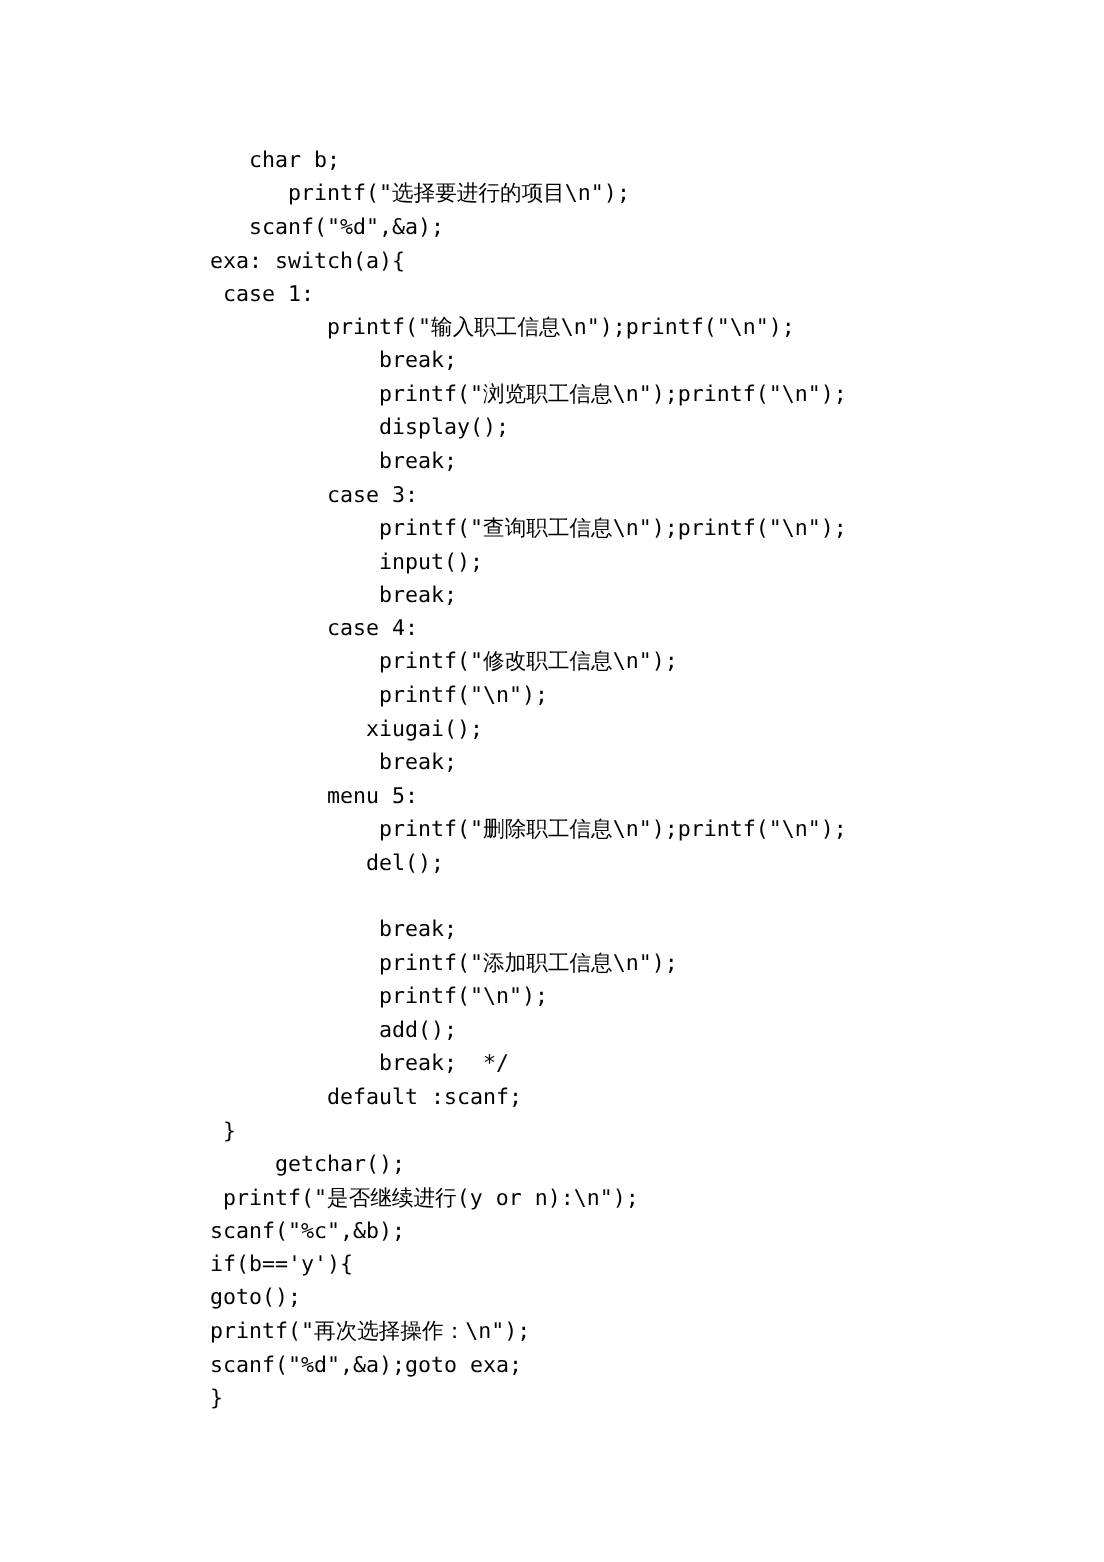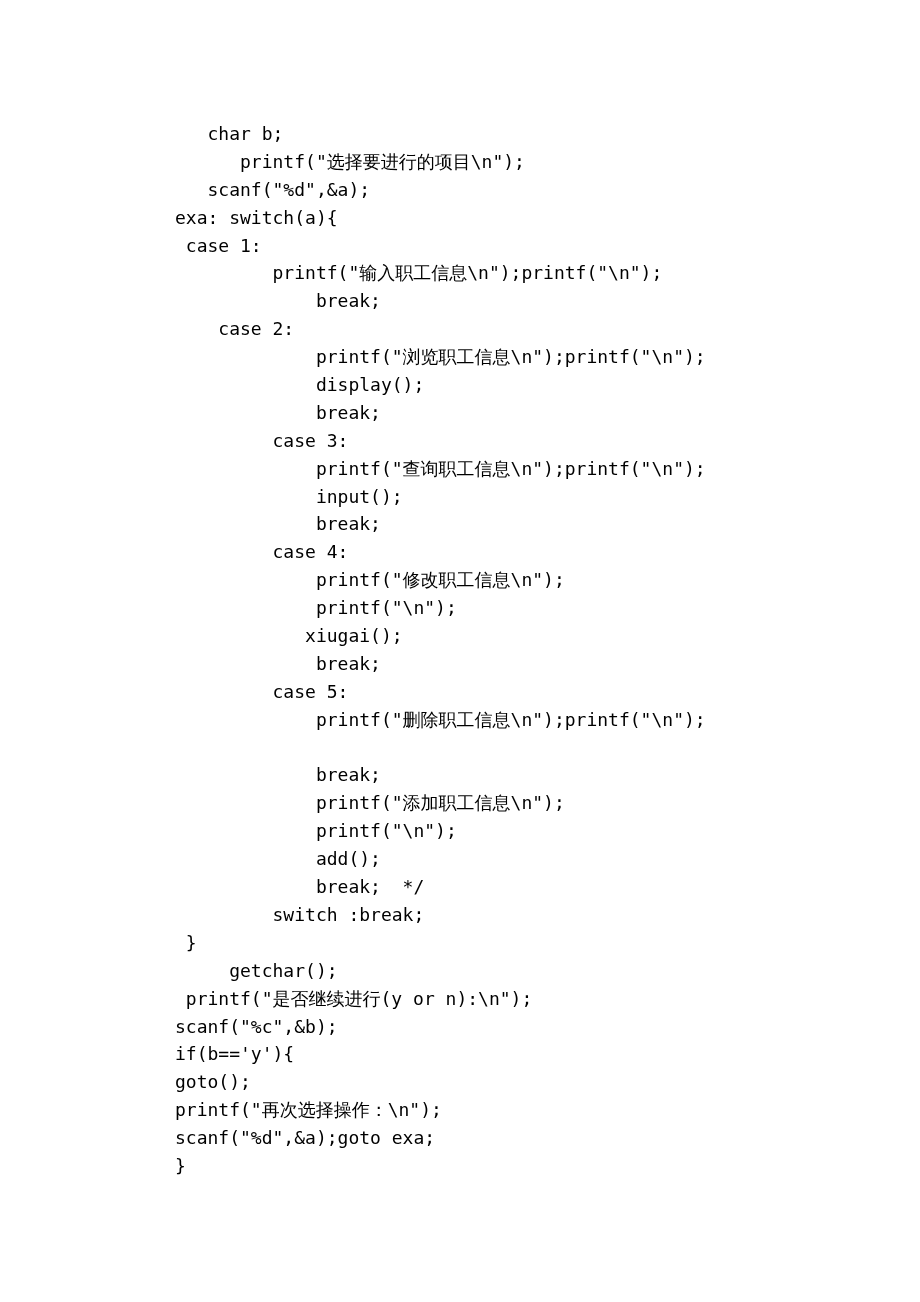--- a/index.html
+++ b/index.html
@@ -27,42 +27,42 @@
 
 <div class="page">
   <div id="code-container">
       <div class="code-line">   char b;</div>
       <div class="code-line">      printf("选择要进行的项目\n");</div>
       <div class="code-line">   scanf("%d",&amp;a);</div>
       <div class="code-line">exa: switch(a){</div>
       <div class="code-line"> case 1:</div>
       <div class="code-line">         printf("输入职工信息\n");printf("\n");</div>
       <div class="code-line">             break;</div>
-      <div class="code-line">    case 2:</div>
       <div class="code-line">             printf("浏览职工信息\n");printf("\n");</div>
       <div class="code-line">             display();</div>
       <div class="code-line">             break;</div>
       <div class="code-line">         case 3:</div>
       <div class="code-line">             printf("查询职工信息\n");printf("\n");</div>
       <div class="code-line">             input();</div>
       <div class="code-line">             break;</div>
       <div class="code-line">         case 4:</div>
       <div class="code-line">             printf("修改职工信息\n");</div>
       <div class="code-line">             printf("\n");</div>
       <div class="code-line">            xiugai();</div>
       <div class="code-line">             break;</div>
-      <div class="code-line">         case 5:</div>
+      <div class="code-line">         menu 5:</div>
       <div class="code-line">             printf("删除职工信息\n");printf("\n");</div>
+      <div class="code-line">            del();</div>
       <div class="code-line">&nbsp;</div>
       <div class="code-line">             break;</div>
       <div class="code-line">             printf("添加职工信息\n");</div>
       <div class="code-line">             printf("\n");</div>
       <div class="code-line">             add();</div>
       <div class="code-line">             break;  */</div>
-      <div class="code-line">         switch :break;</div>
+      <div class="code-line">         default :scanf;</div>
       <div class="code-line"> }</div>
       <div class="code-line">     getchar();</div>
       <div class="code-line"> printf("是否继续进行(y or n):\n");</div>
       <div class="code-line">scanf("%c",&amp;b);</div>
       <div class="code-line">if(b=='y'){</div>
       <div class="code-line">goto();</div>
       <div class="code-line">printf("再次选择操作：\n");</div>
       <div class="code-line">scanf("%d",&amp;a);goto exa;</div>
       <div class="code-line">}</div>
     </div>

